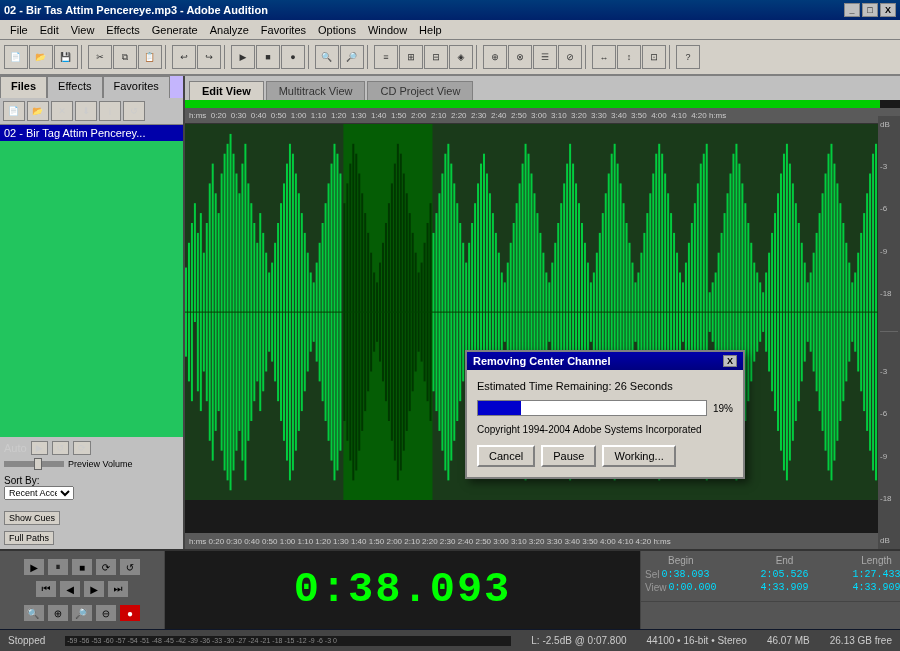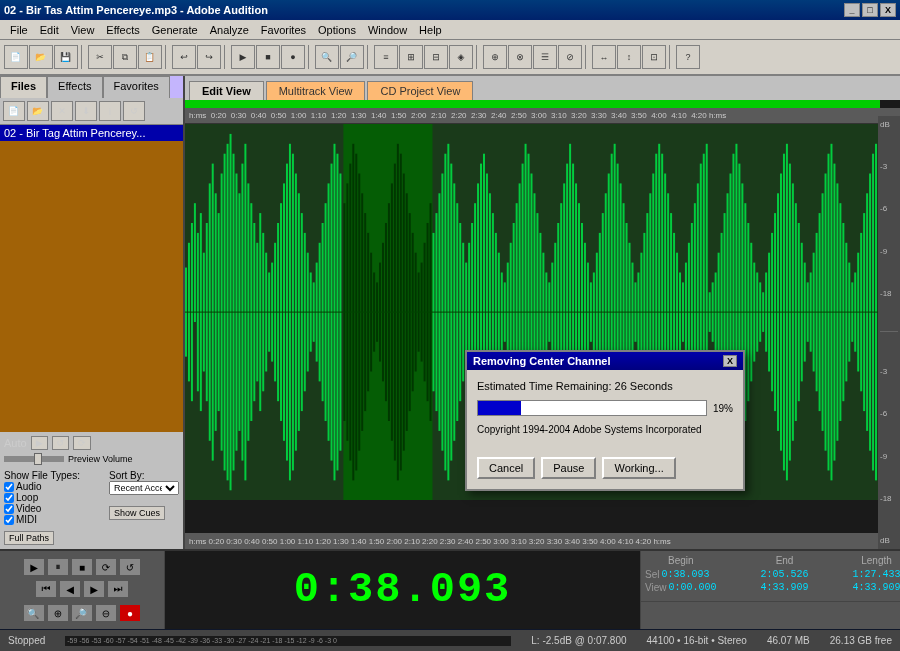--- a/index.html
+++ b/index.html
@@ -98,21 +98,21 @@
     .panel-btn {
       width: 22px; height: 20px;
       background: #d4d0c8;
       border: 1px solid #808080;
       font-size: 9px;
       display: flex; align-items: center; justify-content: center;
       cursor: pointer;
     }
     #file-list {
       flex: 1;
-      background: #a16207;
+      background: #22c55e;
       overflow-y: auto;
     }
     .file-item {
       padding: 2px 4px;
       font-size: 11px;
       color: #000;
       cursor: pointer;
       white-space: nowrap;
       overflow: hidden;
       text-overflow: ellipsis;
@@ -150,21 +150,21 @@
     
     #view-tabs {
       background: #c0c0c0;
       height: 24px;
       display: flex;
       align-items: flex-end;
       padding: 0 4px;
     }
     .view-tab {
       padding: 3px 12px;
-      background: #fdba74;
+      background: #a3a3a3;
       border: 1px solid #808080;
       border-bottom: none;
       cursor: pointer;
       font-size: 11px;
       color: #333;
       margin-right: 2px;
     }
     .view-tab.active {
       background: #d4d0c8;
       color: #000;
@@ -355,21 +355,21 @@
       background: #ffffff;
       border: 1px solid #808080;
       position: relative;
     }
     #progress-fill {
       height: 100%;
       background: #0000cc;
       width: 19%;
     }
     #progress-pct { font-size: 10px; color: #000; }
-    #dialog-copyright { font-size: 10px; color: #000; margin-bottom: 22px; }
+    #dialog-copyright { font-size: 10px; color: #000; margin-bottom: 10px; }
     #dialog-buttons { display: flex; gap: 6px; }
     .dialog-btn {
       padding: 3px 10px;
       background: #d4d0c8;
       border: 2px solid;
       border-color: #ffffff #808080 #808080 #ffffff;
       font-size: 11px; color: #000;
       cursor: pointer;
     }
 
@@ -468,41 +468,20 @@
         <div class="small-btn">⟳</div>
       </div>
       <div id="preview-volume-section">
         <div id="volume-slider">
           <div id="volume-thumb"></div>
         </div>
         <span style="font-size:9px; color:#000;">Preview Volume</span>
       </div>
       <div id="show-file-types">
         <div style="display:flex; justify-content:space-between;">
-          <div>
-            <div class="checkbox-row">
-              <span>Show File Types:</span>
-            </div>
-            <div class="checkbox-row">
-              <input type="checkbox" checked="" style="">
-              <span>Audio</span>
-            </div>
-            <div class="checkbox-row">
-              <input type="checkbox" checked="" style="">
-              <span>Loop</span>
-            </div>
-            <div class="checkbox-row">
-              <input type="checkbox" checked="" style="">
-              <span>Video</span>
-            </div>
-            <div class="checkbox-row">
-              <input type="checkbox" checked="" style="">
-              <span>MIDI</span>
-            </div>
-          </div>
           <div>
             <div style="font-size:10px; color:#000;">Sort By:</div>
             <select style="font-size:9px; width:70px;">
               <option>Recent Acce</option>
             </select>
             <br><br>
             <button class="small-btn">Show Cues</button>
           </div>
         </div>
         <div style="margin-top:4px;">

